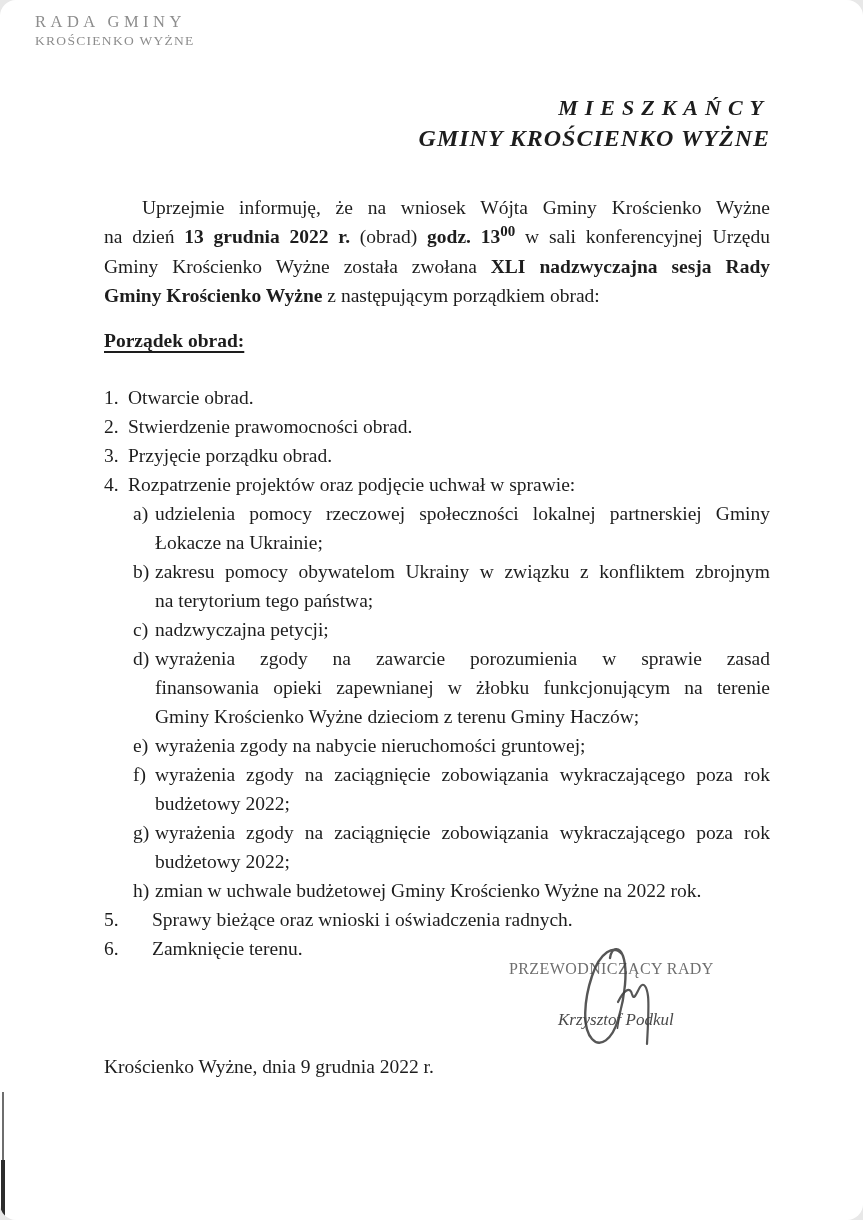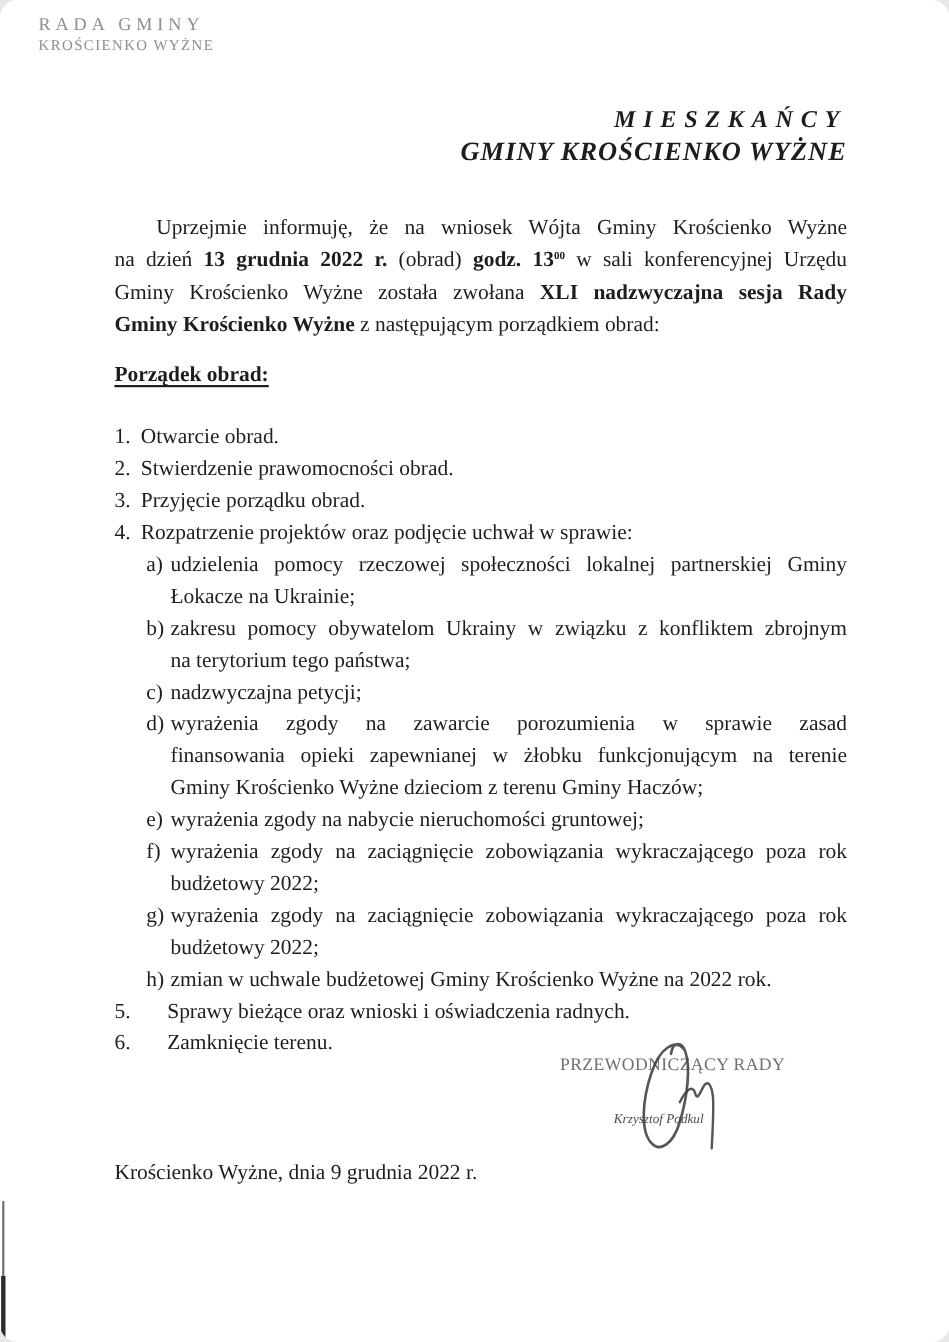--- a/index.html
+++ b/index.html
@@ -21,39 +21,39 @@
   .title{position:absolute;left:104px;top:94px;width:666px;text-align:right;font-weight:bold;font-style:italic;}
   .title-l1{font-size:22px;letter-spacing:7px;line-height:28px;}
   .title-l2{font-size:24px;letter-spacing:1px;line-height:32px;}
 
   
   .body-col{position:absolute;left:104px;top:193px;width:666px;font-size:19.5px;}
   .iline{line-height:29.3px;text-align:justify;text-align-last:justify;text-justify:inter-word;}
   .iline.first{text-indent:38px;}
   .iline.last{text-align-last:left;}
   .b{font-weight:bold;}
-  .sup{font-weight:bold;font-size:10px;position:relative;top:-7px;line-height:0;vertical-align:baseline;}
+  .sup{font-weight:bold;font-size:15px;position:relative;top:-7px;line-height:0;vertical-align:baseline;}
 
   .agenda-heading{margin-top:16px;line-height:29px;font-weight:bold;
     text-decoration:underline;text-underline-offset:4px;text-decoration-thickness:1.5px;}
 
   .agenda{margin-top:28px;}
   .item{line-height:29px;text-align:justify;text-align-last:left;}
   .num{display:inline-block;width:24px;}
   .item.wide .num{width:48px;}
 
   .sub{padding-left:51px;}
   .sline{line-height:29px;text-align:justify;text-align-last:justify;text-justify:inter-word;}
   .sline.first{margin-left:-22px;}
   .sline.last{text-align-last:left;}
   .letter{display:inline-block;width:22px;}
 
   
   .sig-role{position:absolute;left:509px;top:960px;width:220px;font-size:16px;letter-spacing:0.4px;color:#6f6f6f;}
-  .sig-name{position:absolute;left:558px;top:1010px;width:200px;font-size:12px;font-style:italic;color:#4a4a4a;}
+  .sig-name{position:absolute;left:558px;top:1010px;width:200px;font-size:17px;font-style:italic;color:#4a4a4a;}
   .sig-svg{position:absolute;left:548px;top:936px;pointer-events:none;}
 
   .dateline{position:absolute;left:104px;top:1052px;font-size:19.5px;line-height:29px;}
 
   
   .artifact-top{position:absolute;left:2px;top:1092px;width:2px;height:70px;background:#6e6e6e;}
   .artifact-bottom{position:absolute;left:1px;top:1160px;width:4px;height:60px;background:#2c2c2c;}
 </style>
 </head>
 <body>

